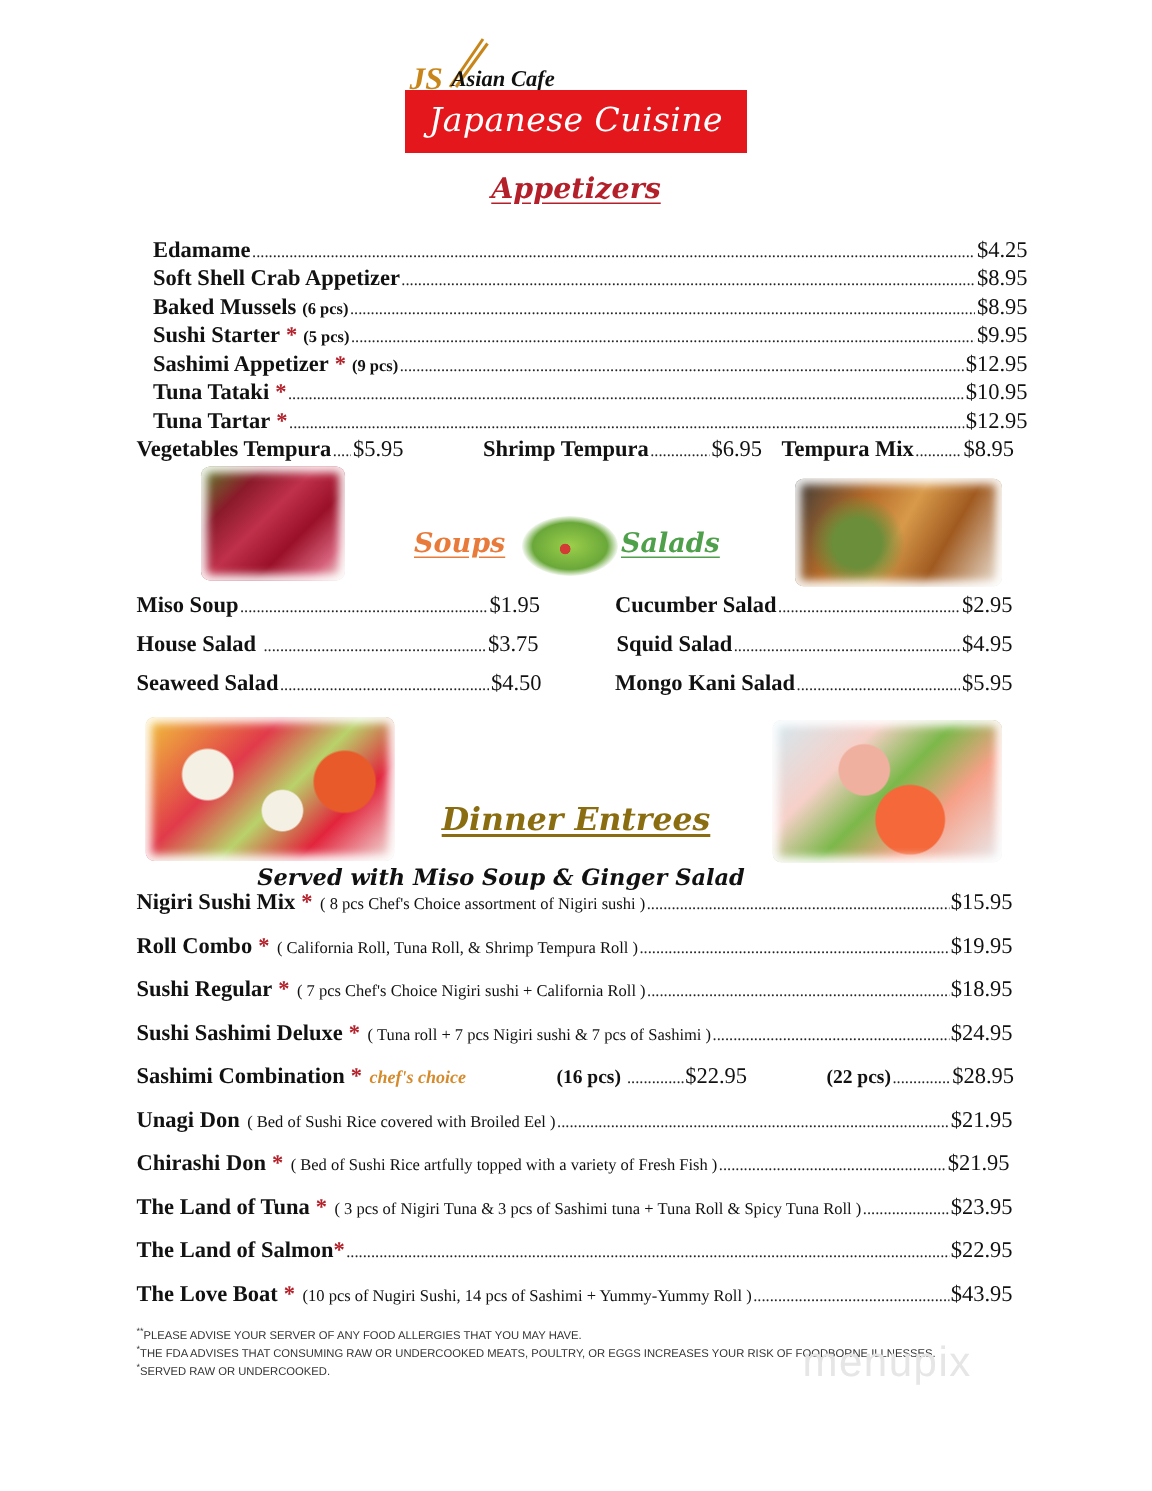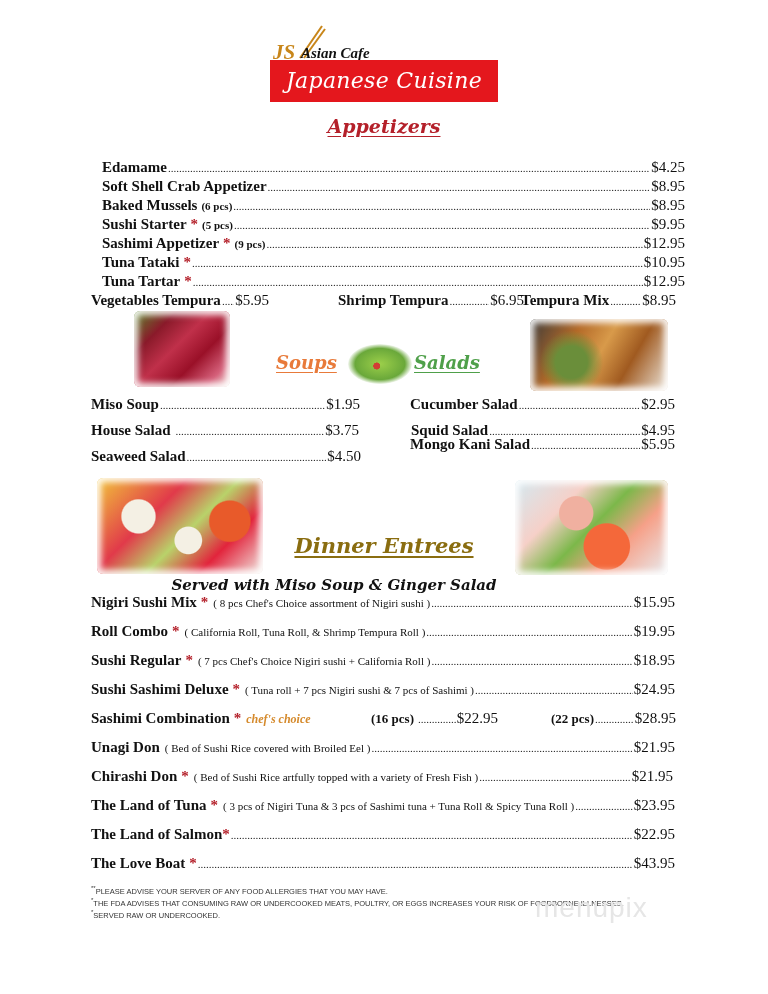--- a/index.html
+++ b/index.html
@@ -109,21 +109,21 @@
     <span class="star">*</span>
     <span class="dots"></span>
     <span class="price">$12.95</span>
   </div>
 
   <div class="row" style="left:91px; top:292px; width:178px;">
     <span class="name">Vegetables Tempura</span>
     <span class="dots"></span>
     <span class="price">$5.95</span>
   </div>
-  <div class="row" style="left:322px; top:292px; width:186px;margin-left:16px;">
+  <div class="row" style="left:322px; top:292px; width:186px;">
     <span class="name">Shrimp Tempura</span>
     <span class="dots"></span>
     <span class="price">$6.95</span>
   </div>
   <div class="row" style="left:521px; top:292px; width:155px;">
     <span class="name">Tempura Mix</span>
     <span class="dots"></span>
     <span class="price">$8.95</span>
   </div>
 </div>
@@ -154,21 +154,21 @@
   <div class="row ss" style="left:410px; top:396px; width:265px;">
     <span class="name">Cucumber Salad</span>
     <span class="dots"></span>
     <span class="price">$2.95</span>
   </div>
   <div class="row ss" style="left:411px; top:422px; width:264px;">
     <span class="name">Squid Salad</span>
     <span class="dots"></span>
     <span class="price">$4.95</span>
   </div>
-  <div class="row ss" style="left:410px; top:436px; width:265px;">
+  <div class="row ss" style="left:410px; top:448px; width:265px;">
     <span class="name">Mongo Kani Salad</span>
     <span class="dots"></span>
     <span class="price">$5.95</span>
   </div>
 </div>
 
 <div class="photo photo-rolls"></div>
 <div class="photo photo-sashimi"></div>
 <div class="abs section-title t-dinner">Dinner Entrees</div>
 <div class="abs served">Served with Miso Soup &amp; Ginger Salad</div>
@@ -241,20 +241,21 @@
   </div>
   <div class="row ent" style="top:826px">
     <span class="name">The Land of Salmon</span>
     <span class="star" style="margin-left:0">*</span>
     <span class="dots"></span>
     <span class="price">$22.95</span>
   </div>
   <div class="row ent" style="top:855px">
     <span class="name">The Love Boat</span>
     <span class="star">*</span>
+    <span class="desc">(10 pcs of Nugiri Sushi, 14 pcs of Sashimi + Yummy-Yummy Roll )</span>
     <span class="dots"></span>
     <span class="price">$43.95</span>
   </div>
 </div>
 
 <div class="abs foot" style="top:885px">
   <sup>**</sup><span>PLEASE ADVISE YOUR SERVER OF ANY FOOD ALLERGIES THAT YOU MAY HAVE.</span>
 </div>
 <div class="abs foot" style="top:897px">
   <sup>*</sup><span>THE FDA ADVISES THAT CONSUMING RAW OR UNDERCOOKED MEATS, POULTRY, OR EGGS INCREASES YOUR RISK OF FOODBORNE ILLNESSES.</span>

